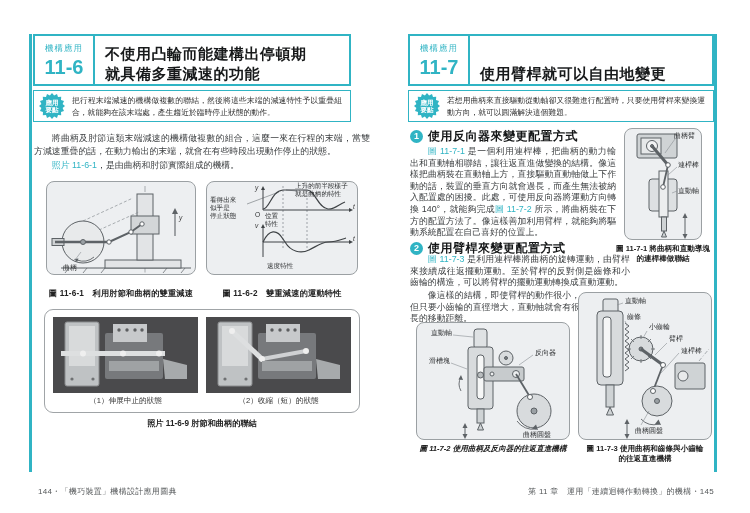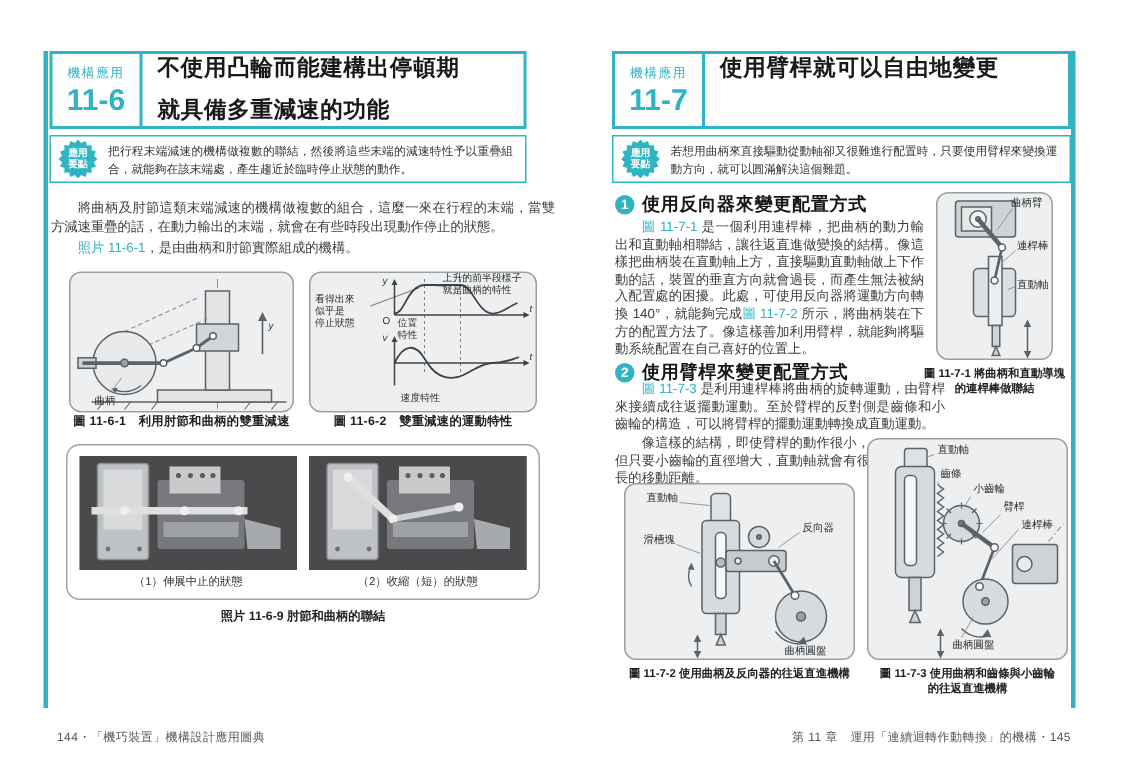--- a/index.html
+++ b/index.html
@@ -15,41 +15,41 @@
   .page-left{ left:30px; width:342px; height:442px; }
   .page-right{ left:406px; width:310px; height:442px; }
 
   
   .hdr{ border:2.5px solid var(--accent); background:#fff; display:flex; align-items:stretch; }
   .page-left .hdr{ width:318px; margin-left:3px; height:52px; }
   .page-right .hdr{ width:306px; margin-left:2px; height:52px; }
   .hdr-cell{ width:60px; border-right:2px solid var(--accent); display:flex; flex-direction:column; align-items:center; justify-content:center; padding:2px 0; }
   .kicker{ color:var(--accent); font-size:8.5px; font-weight:normal; letter-spacing:1px; }
   .secnum{ color:var(--accent); font-size:20px; font-weight:bold; line-height:1; margin-top:2px; }
-  .hdr-title{ flex:1; display:flex; flex-direction:column; justify-content:space-between; padding-left:10px; }
+  .hdr-title{ flex:1; display:flex; flex-direction:column; justify-content:flex-end; padding-left:10px; }
   .hdr-title span{ font-size:15px; font-weight:bold; color:#17191a; line-height:1.32; letter-spacing:0.5px; }
 
   
   .summary{ position:relative; border:1.5px solid var(--accent); background:#fff; margin-top:4px; padding:4px 8px 4px 38px; }
   .page-left .summary{ width:318px; margin-left:3px; height:32px; }
   .page-right .summary{ width:306px; margin-left:2px; height:32px; }
   .summary p{ font-size:7.8px; line-height:1.48; color:#333; text-align:justify; }
   .badge{ position:absolute; left:5px; top:2px; width:26px; height:26px; }
   .badge svg{ position:absolute; inset:0; }
   .badge span{ position:absolute; left:0; width:26px; text-align:center; color:#fff; font-size:6.5px; font-weight:bold; line-height:1; }
   .badge .b1{ top:6.5px; } .badge .b2{ top:14px; }
 
   
   .body-l{ margin:10px 0 0 4px; width:336px; font-size:8.9px; line-height:13.4px; color:var(--body); text-align:justify; }
   .body-l p{ text-indent:2em; }
   .ref{ color:var(--accent); }
 
   
   .figbox{ background:#edeff1; border:1px solid #9ba0a3; border-radius:8px; position:relative; overflow:hidden; }
-  .fig-cap{ font-size:8.2px; color:#222; text-align:center; margin-top:0; font-weight:bold; letter-spacing:0.2px; }
+  .fig-cap{ font-size:8.2px; color:#222; text-align:center; margin-top:13px; font-weight:bold; letter-spacing:0.2px; }
   .flabel{ position:absolute; font-size:7px; color:#2b2d2f; line-height:1.15; white-space:nowrap; }
 
   .figrow{ display:flex; gap:10px; margin:9px 0 0 16px; }
   .figcell-1{ width:150px; } .figcell-2{ width:152px; }
   .figcell-1 .figbox{ width:150px; height:94px; }
   .figcell-2 .figbox{ width:152px; height:94px; }
 
   
   .photo-panel{ margin:10px 0 0 14px; width:316px; height:104px; border:1px solid #a0a4a7; border-radius:9px; background:#fff; padding:7px 8px 0 8px; }
   .photo-row{ display:flex; gap:8px; }
@@ -352,21 +352,21 @@
             <line x1="36" y1="12" x2="56" y2="14" stroke-width="0.6" stroke="#8a8f93"></line>
             <line x1="34" y1="40" x2="50" y2="46" stroke-width="0.6" stroke="#8a8f93"></line>
             <line x1="116" y1="32" x2="102" y2="42" stroke-width="0.6" stroke="#8a8f93"></line>
           </g>
         </svg>
         <span class="flabel" style="left:14px; top:6px;">直動軸</span>
         <span class="flabel" style="left:12px; top:34px;">滑槽塊</span>
         <span class="flabel" style="left:118px; top:26px;">反向器</span>
         <span class="flabel" style="left:106px; top:108px;">曲柄圓盤</span>
       </div>
-      <div class="figcapsm" style="width:170px; margin-left:-8px; margin-top:4px;">圖 11-7-2 使用曲柄及反向器的往返直進機構</div>
+      <div class="figcapsm" style="width:170px; margin-left:-8px; margin-top:4px;font-style:italic;">圖 11-7-2 使用曲柄及反向器的往返直進機構</div>
     </div>
 
     <div class="abs" style="left:172px; top:258px; width:134px;">
       <div class="figbox" style="width:134px; height:148px;">
         <svg viewBox="0 0 134 148" width="134" height="148">
           <g stroke="var(--figline)" fill="none" stroke-width="1">
             <rect x="24" y="6" width="15" height="14" rx="2" fill="#dfe2e4"></rect>
             <rect x="18" y="18" width="26" height="74" rx="4" fill="#d8dbdd"></rect>
             <rect x="24" y="24" width="8" height="60" rx="3" fill="#f5f6f6"></rect>
             <polyline points="46,30 50,33 46,36 50,39 46,42 50,45 46,48 50,51 46,54 50,57 46,60 50,63 46,66 50,69 46,72 50,75 46,78" stroke-width="1"></polyline>

